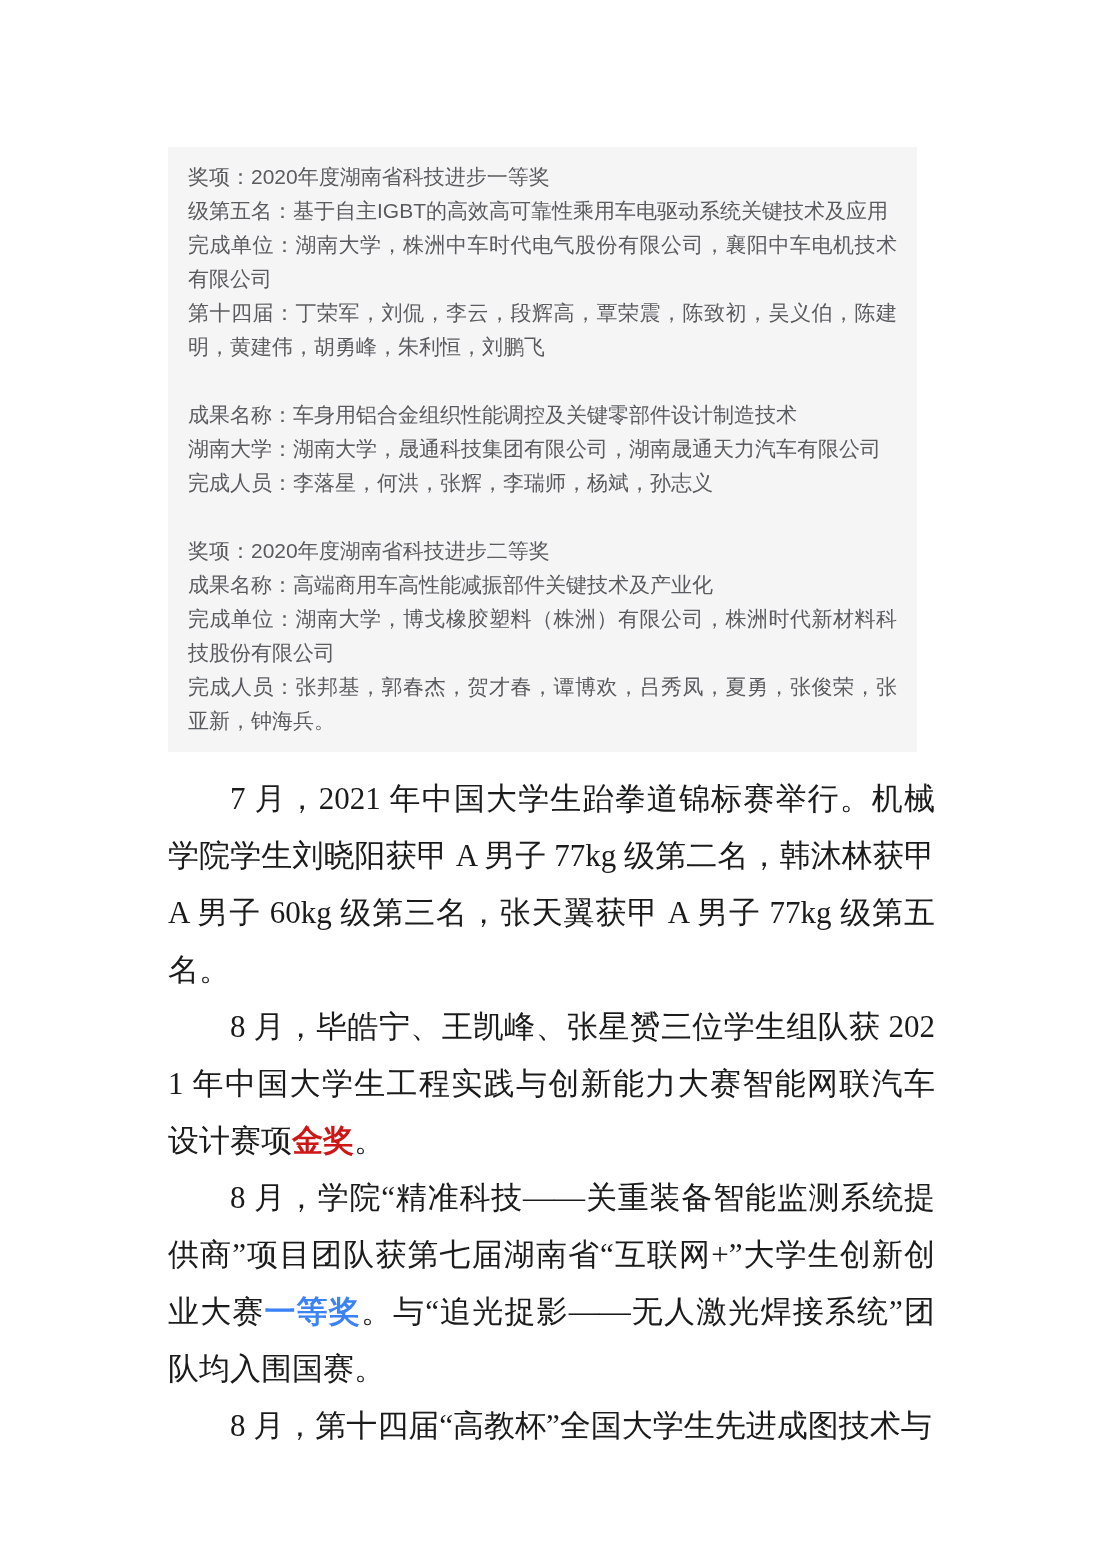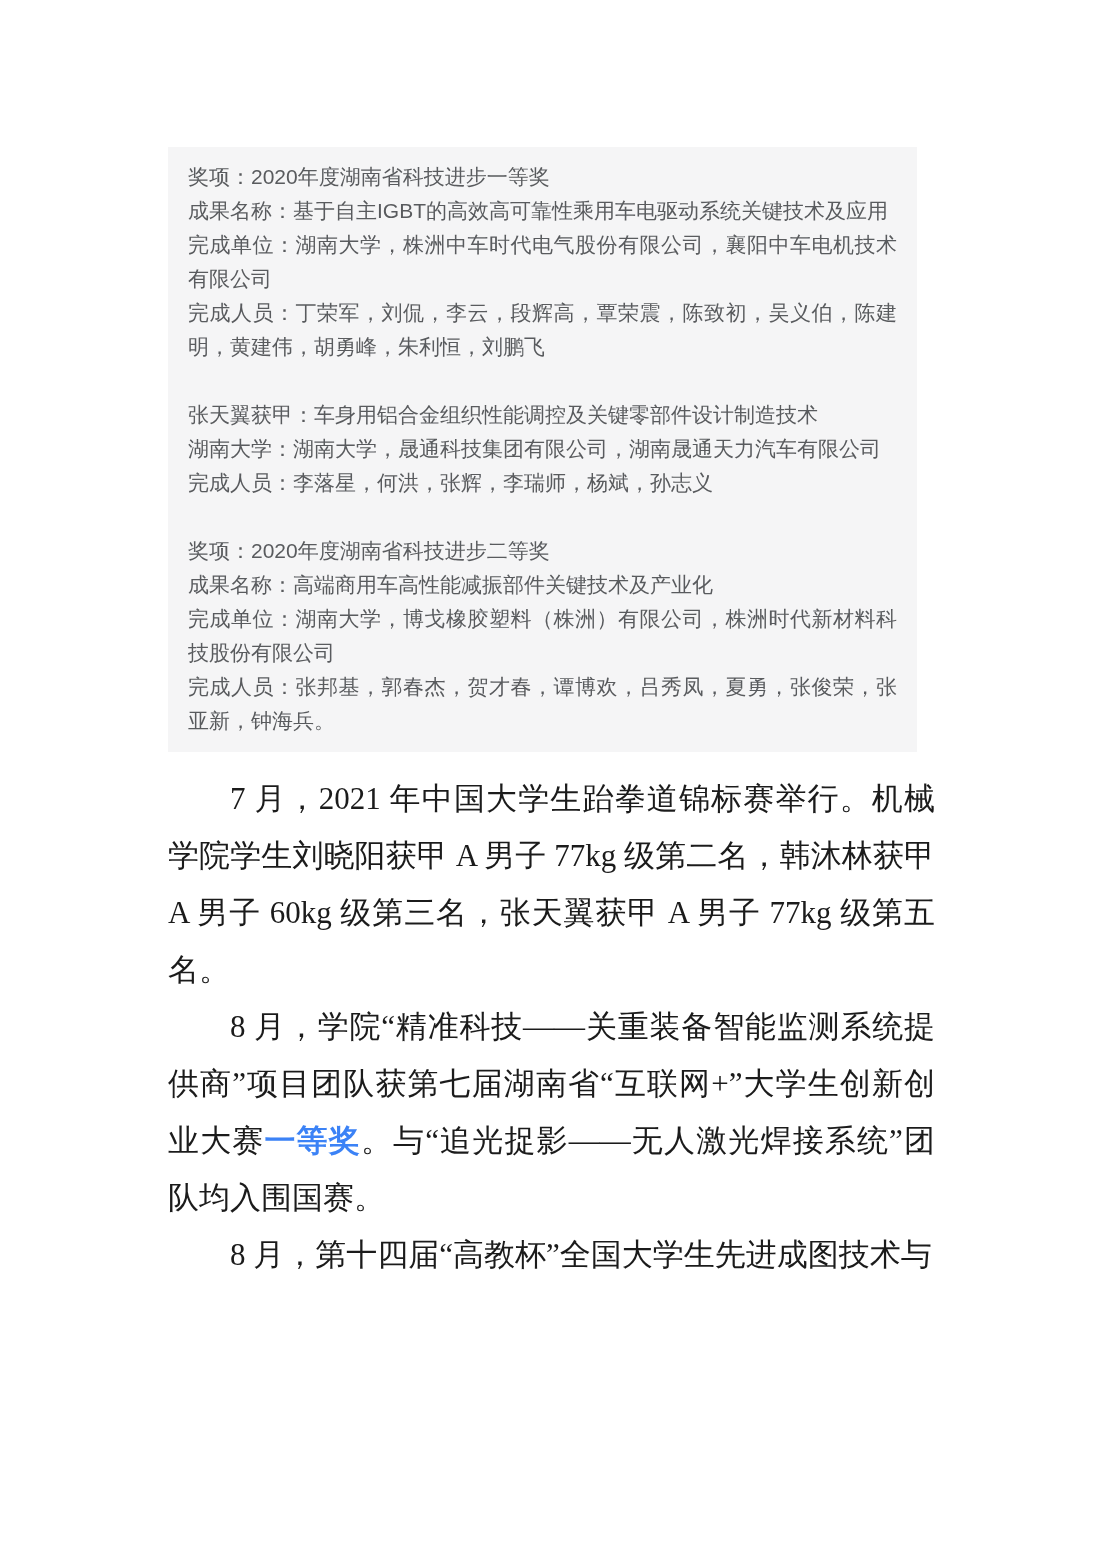--- a/index.html
+++ b/index.html
@@ -53,34 +53,35 @@
     font-weight: bold;
   }
 </style>
 </head>
 <body>
 
 <div class="page">
   <div class="award-box" style="background: rgb(245, 245, 246); color: rgb(89, 91, 94);">
       <div class="award-block">
         <div class="award-line">奖项：2020年度湖南省科技进步一等奖</div>
-        <div class="award-line">成果名称：基于自主IGBT的高效高可靠性乘用车电驱动系统关键技术及应用</div>
+        <div class="award-line">级第五名：基于自主IGBT的高效高可靠性乘用车电驱动系统关键技术及应用</div>
         <div class="award-line">完成单位：湖南大学，株洲中车时代电气股份有限公司，襄阳中车电机技术有限公司</div>
-        <div class="award-line">完成人员：丁荣军，刘侃，李云，段辉高，覃荣震，陈致初，吴义伯，陈建明，黄建伟，胡勇峰，朱利恒，刘鹏飞</div>
+        <div class="award-line">第十四届：丁荣军，刘侃，李云，段辉高，覃荣震，陈致初，吴义伯，陈建明，黄建伟，胡勇峰，朱利恒，刘鹏飞</div>
       </div>
       <div class="award-block">
-        <div class="award-line">张天翼获甲：车身用铝合金组织性能调控及关键零部件设计制造技术</div>
+        <div class="award-line">成果名称：车身用铝合金组织性能调控及关键零部件设计制造技术</div>
         <div class="award-line">湖南大学：湖南大学，晟通科技集团有限公司，湖南晟通天力汽车有限公司</div>
         <div class="award-line">完成人员：李落星，何洪，张辉，李瑞师，杨斌，孙志义</div>
       </div>
       <div class="award-block">
         <div class="award-line">奖项：2020年度湖南省科技进步二等奖</div>
         <div class="award-line">成果名称：高端商用车高性能减振部件关键技术及产业化</div>
         <div class="award-line">完成单位：湖南大学，博戈橡胶塑料（株洲）有限公司，株洲时代新材料科技股份有限公司</div>
         <div class="award-line">完成人员：张邦基，郭春杰，贺才春，谭博欢，吕秀凤，夏勇，张俊荣，张亚新，钟海兵。</div>
       </div>
     </div>
   <div class="body-text">
       <p><span>7 月，2021 年中国大学生跆拳道锦标赛举行。机械学院学生刘晓阳获甲 A 男子 77kg 级第二名，韩沐林获甲 A 男子 60kg 级第三名，张天翼获甲 A 男子 77kg 级第五名。</span></p>
+      <p><span>8 月，毕皓宁、王凯峰、张星赟三位学生组队获 2021 年中国大学生工程实践与创新能力大赛智能网联汽车设计赛项</span><span class="em-red" style="color: rgb(205, 22, 22);">金奖</span><span>。</span></p>
       <p><span>8 月，学院“精准科技——关重装备智能监测系统提供商”项目团队获第七届湖南省“互联网+”大学生创新创业大赛</span><span class="em-red" style="color: #3b82f6;">一等奖</span><span>。与“追光捉影——无人激光焊接系统”团队均入围国赛。</span></p>
       <p><span>8 月，第十四届“高教杯”全国大学生先进成图技术与</span></p>
     </div>
 </div>
 
 </body></html>

